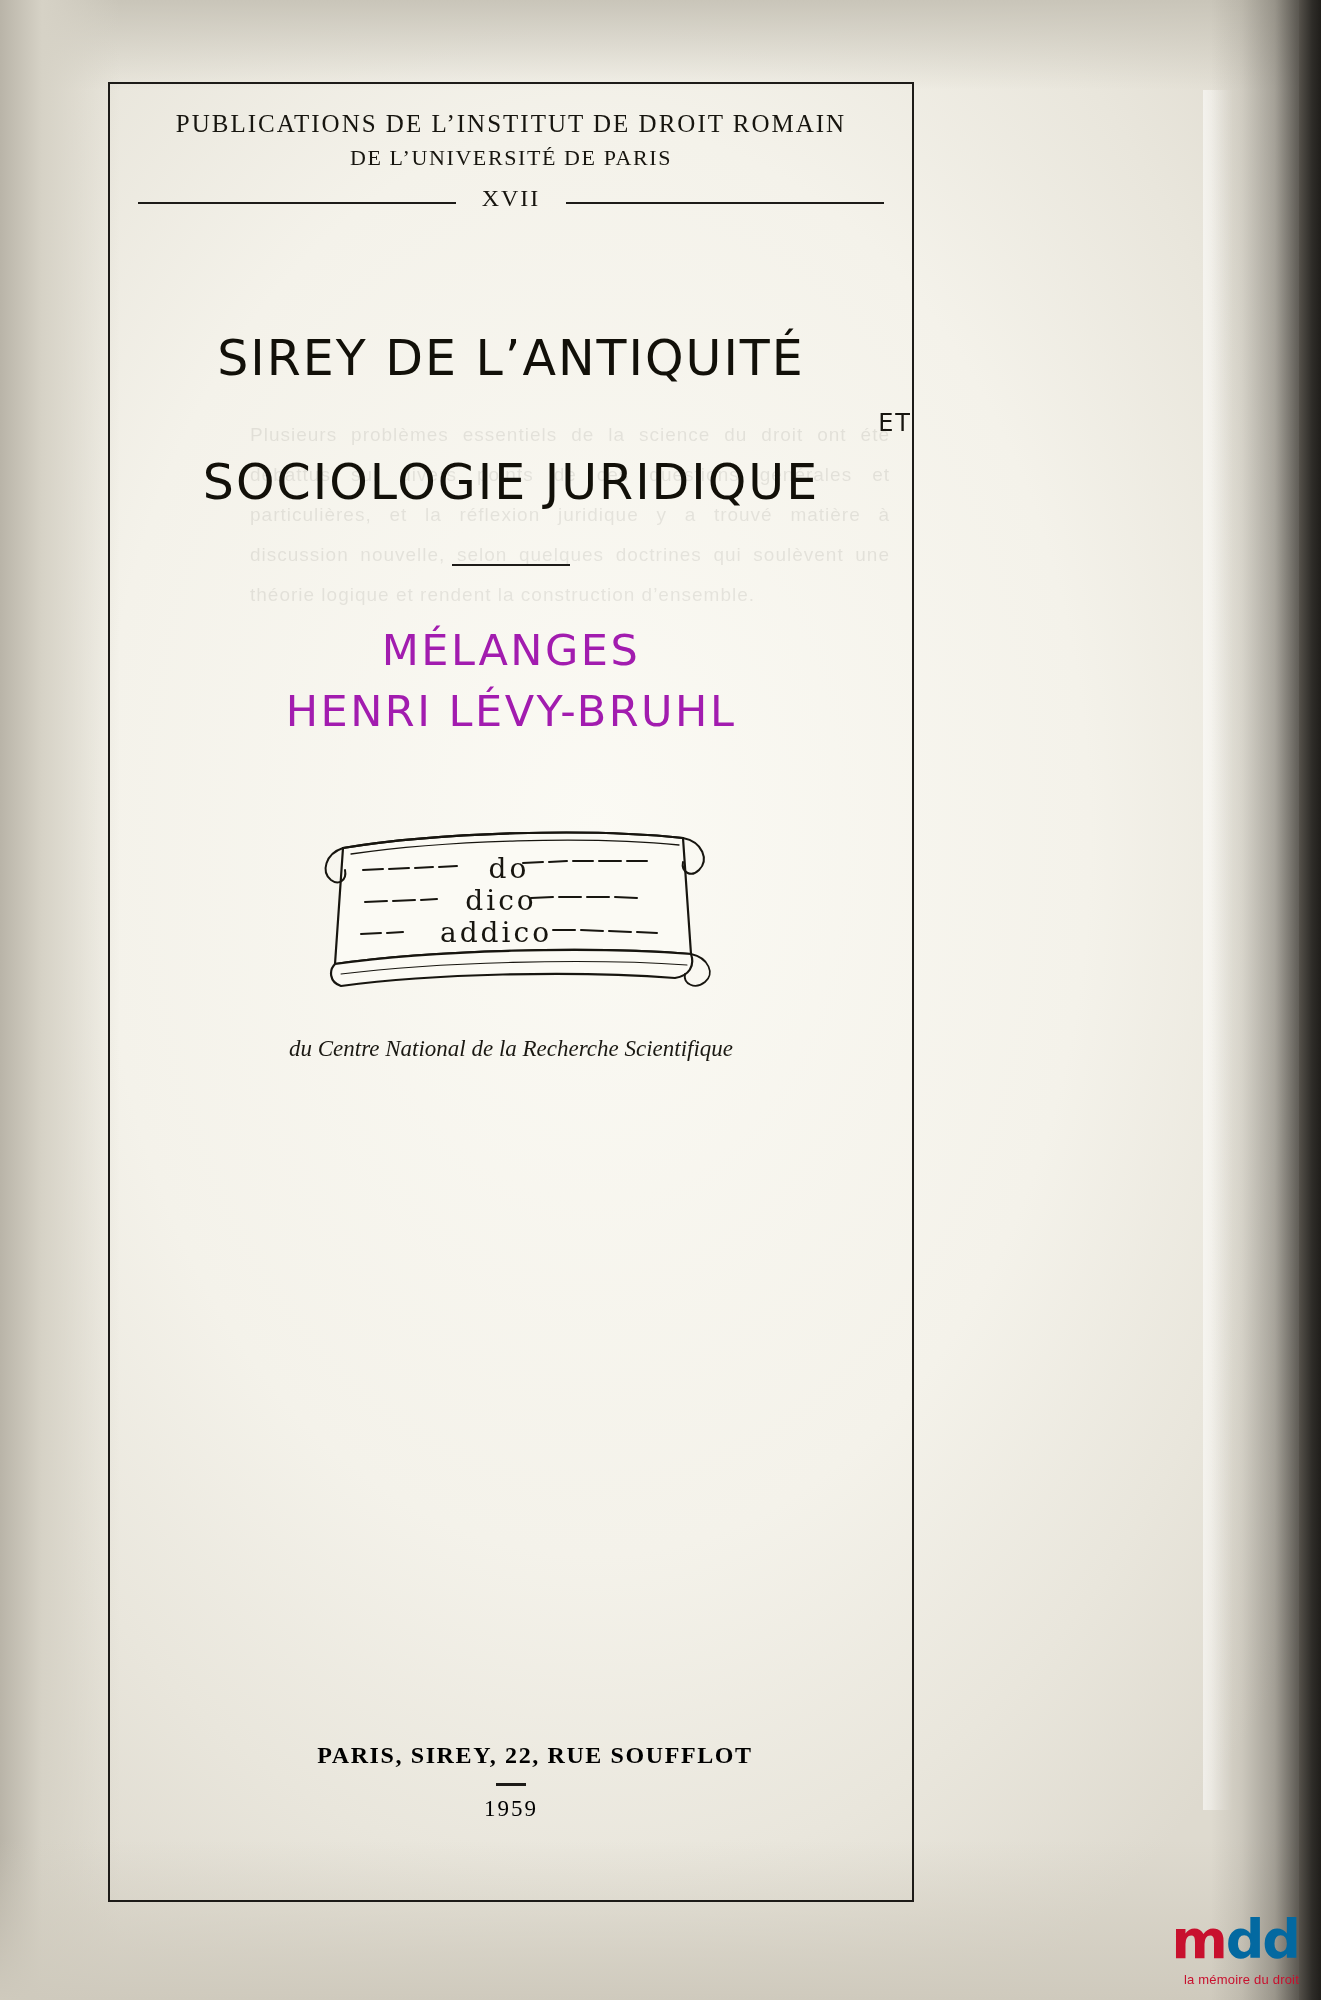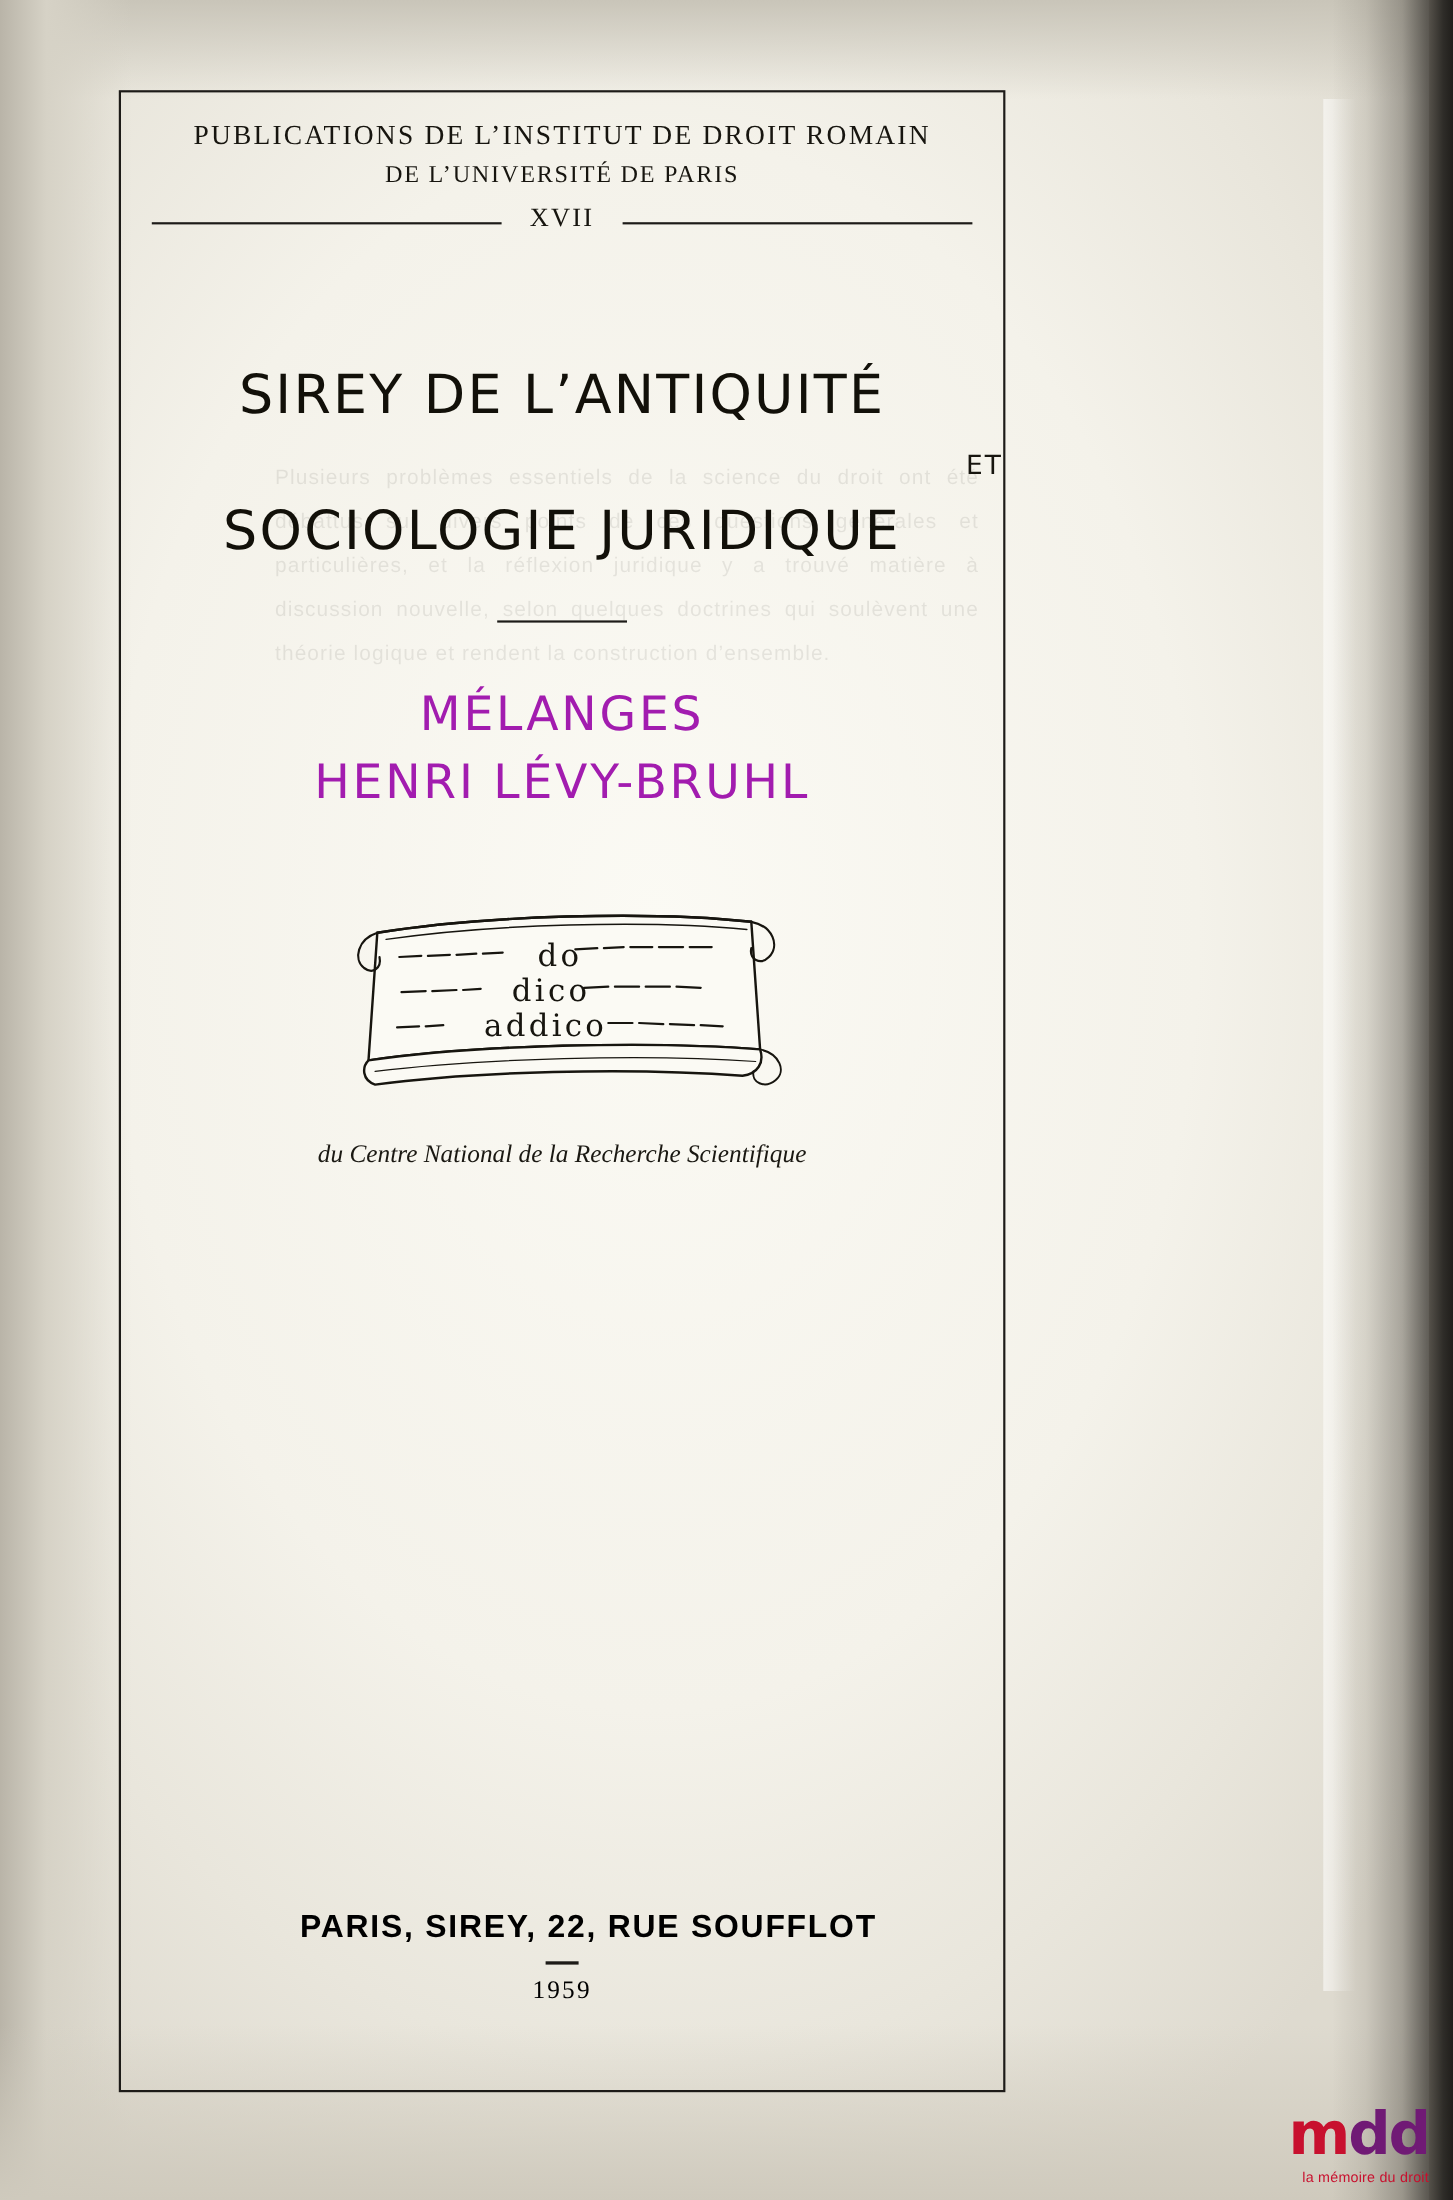--- a/index.html
+++ b/index.html
@@ -181,22 +181,22 @@
   }
 
   
   .imprint {
     position: absolute;
     left: 0; right: 0;
     bottom: 78px;
     text-align: center;
   }
   .imprint-line {
-    font-family: Liberation Sans, sans-serif;
-    font-size: 29px;
+    font-family: Liberation Serif, serif;
+    font-size: 24px;
     letter-spacing: 1.6px;
     font-weight: 700;
     padding-left: 48px;
   }
   .imprint-rule {
     width: 30px;
     height: 3px;
     background: #1d1b18;
     margin: 14px auto 10px auto;
   }
@@ -214,21 +214,21 @@
     text-align: right;
     line-height: 1;
   }
   .wm-mark {
     font-family: "DejaVu Sans", sans-serif;
     font-weight: 700;
     font-size: 54px;
     color: #c8102e;
     letter-spacing: -2px;
   }
-  .wm-mark .blk { color: #701a75; }
+  .wm-mark .blk { color: #0369a1; }
   .wm-sub {
     margin-top: 6px;
     font-family: "Liberation Sans", sans-serif;
     font-size: 13px;
     color: #c8102e;
     letter-spacing: 0.2px;
   }
 </style>
 </head>
 <body>

